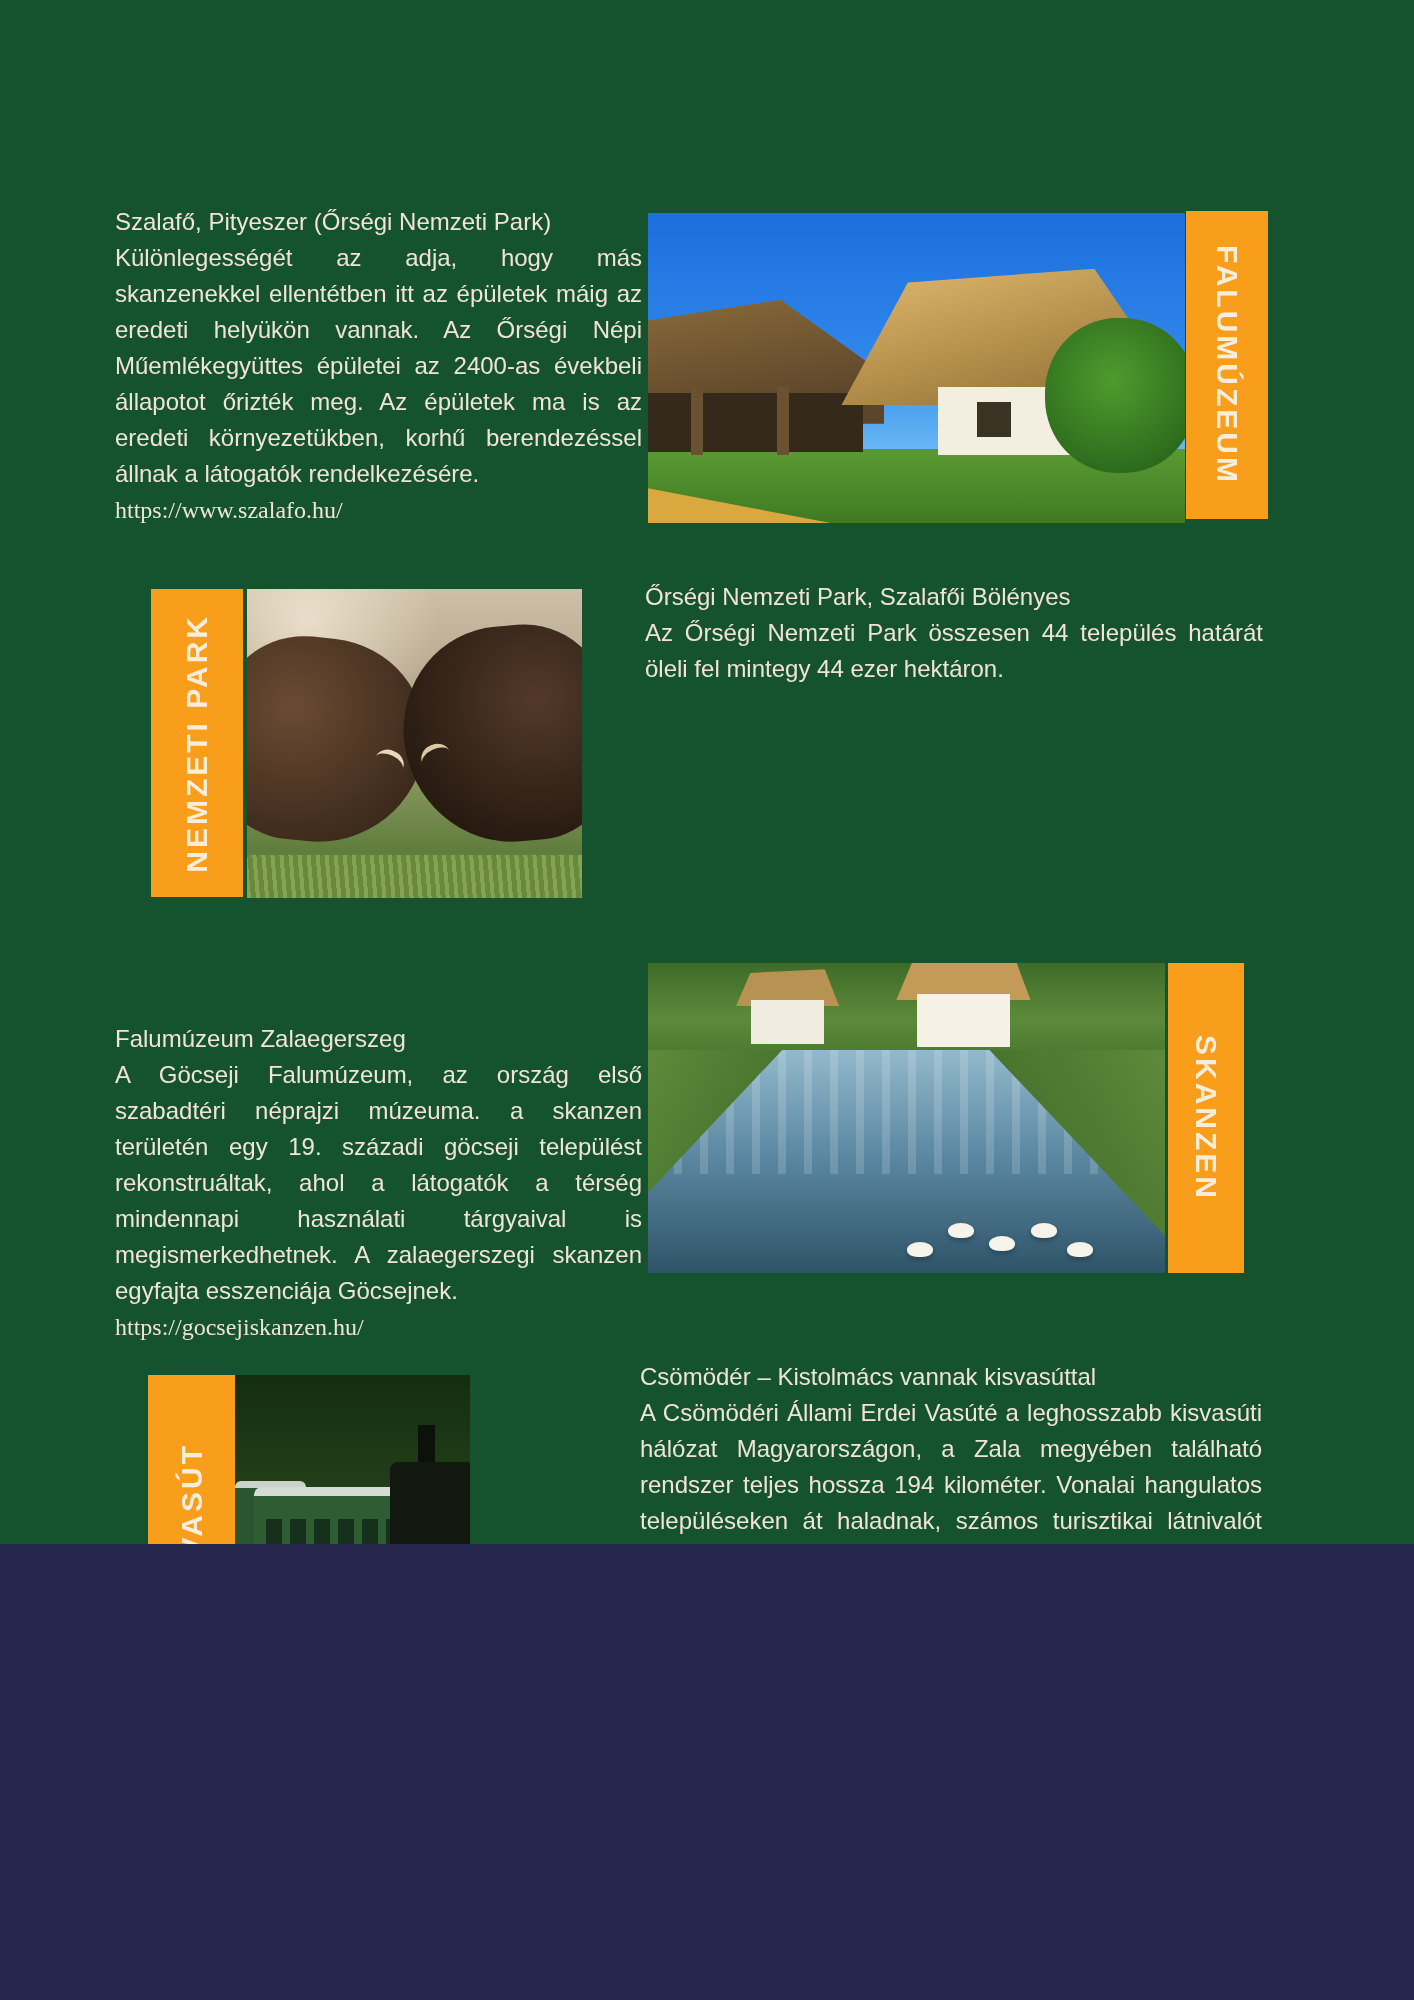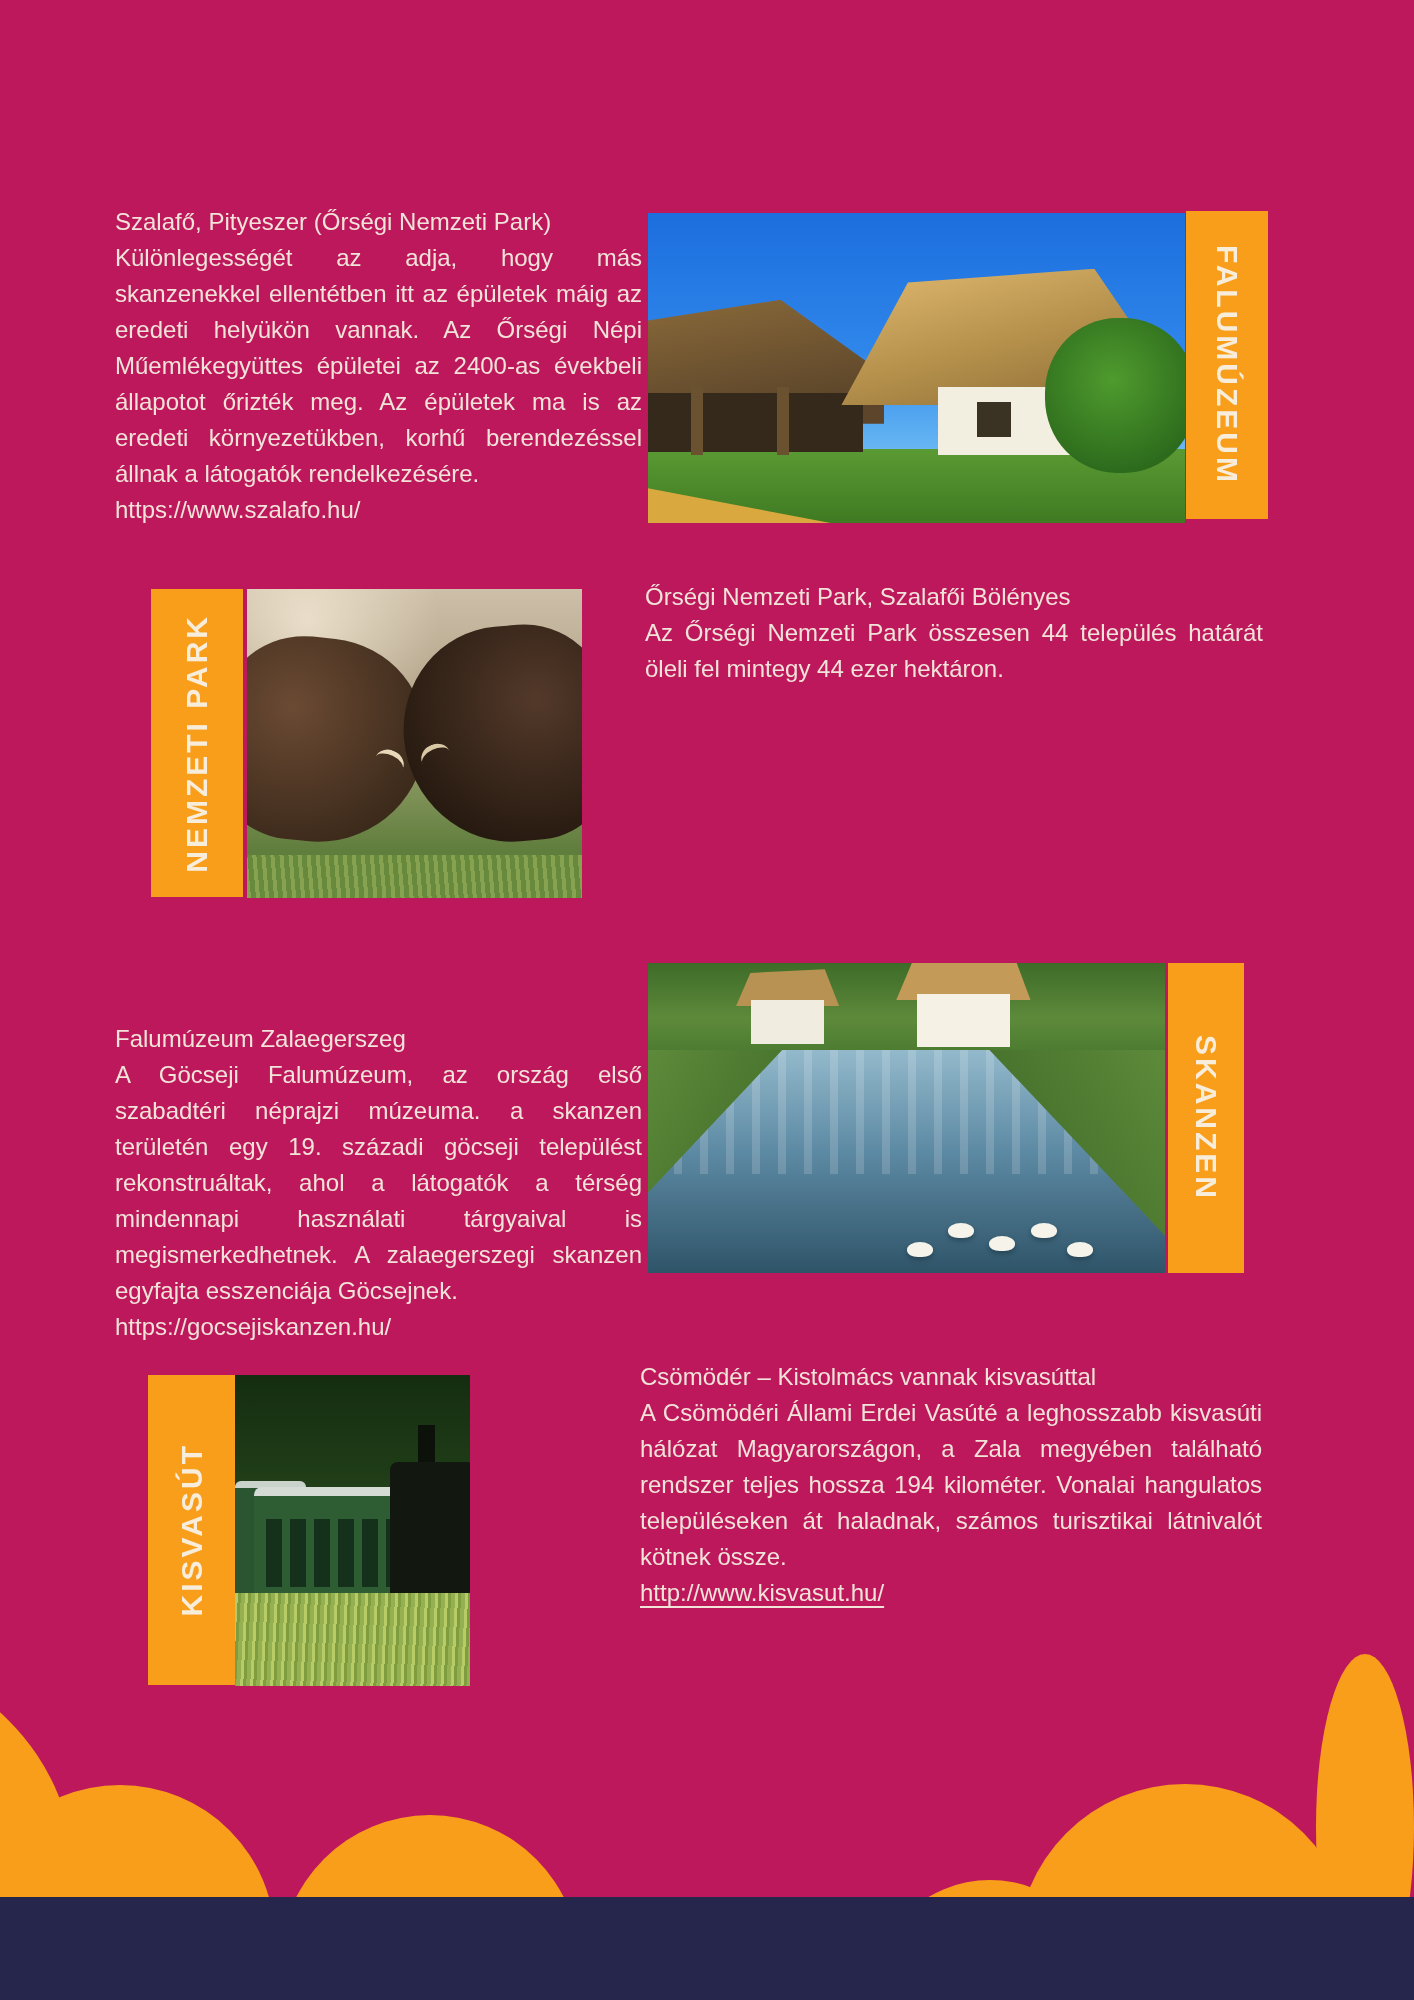--- a/index.html
+++ b/index.html
@@ -1,25 +1,25 @@
 <!DOCTYPE html>
 <html><head>
 <meta charset="utf-8">
 <style>
   html,body{margin:0;padding:0;background:#26264d;}
   .page{
-    position:relative;width:1414px;height:1897px;overflow:hidden;
-    background:#be185d;
+    position:relative;width:1414px;height:1544px;overflow:hidden;
+    background:#14532d;
     font-family:"Liberation Sans",sans-serif;
   }
   
   .tblock{position:absolute;color:#f2e3d9;font-size:24px;line-height:36px;}
   .tblock .title{white-space:nowrap;}
   .tblock p{margin:0;text-align:justify;text-justify:inter-word;}
-  .tblock .url{margin:0;}
+  .tblock .url{margin:0;font-family:Liberation Serif, serif;}
   .url-link{text-decoration:underline;text-underline-offset:5px;}
   .s1t{left:115px;top:204px;width:527px;}
   .s2t{left:645px;top:579px;width:618px;}
   .s3t{left:115px;top:1021px;width:527px;}
   .s4t{left:640px;top:1359px;width:622px;}
   
   .vlabel{
     position:absolute;background:#f99e1b;display:flex;align-items:center;justify-content:center;
   }
   .vlabel span{

